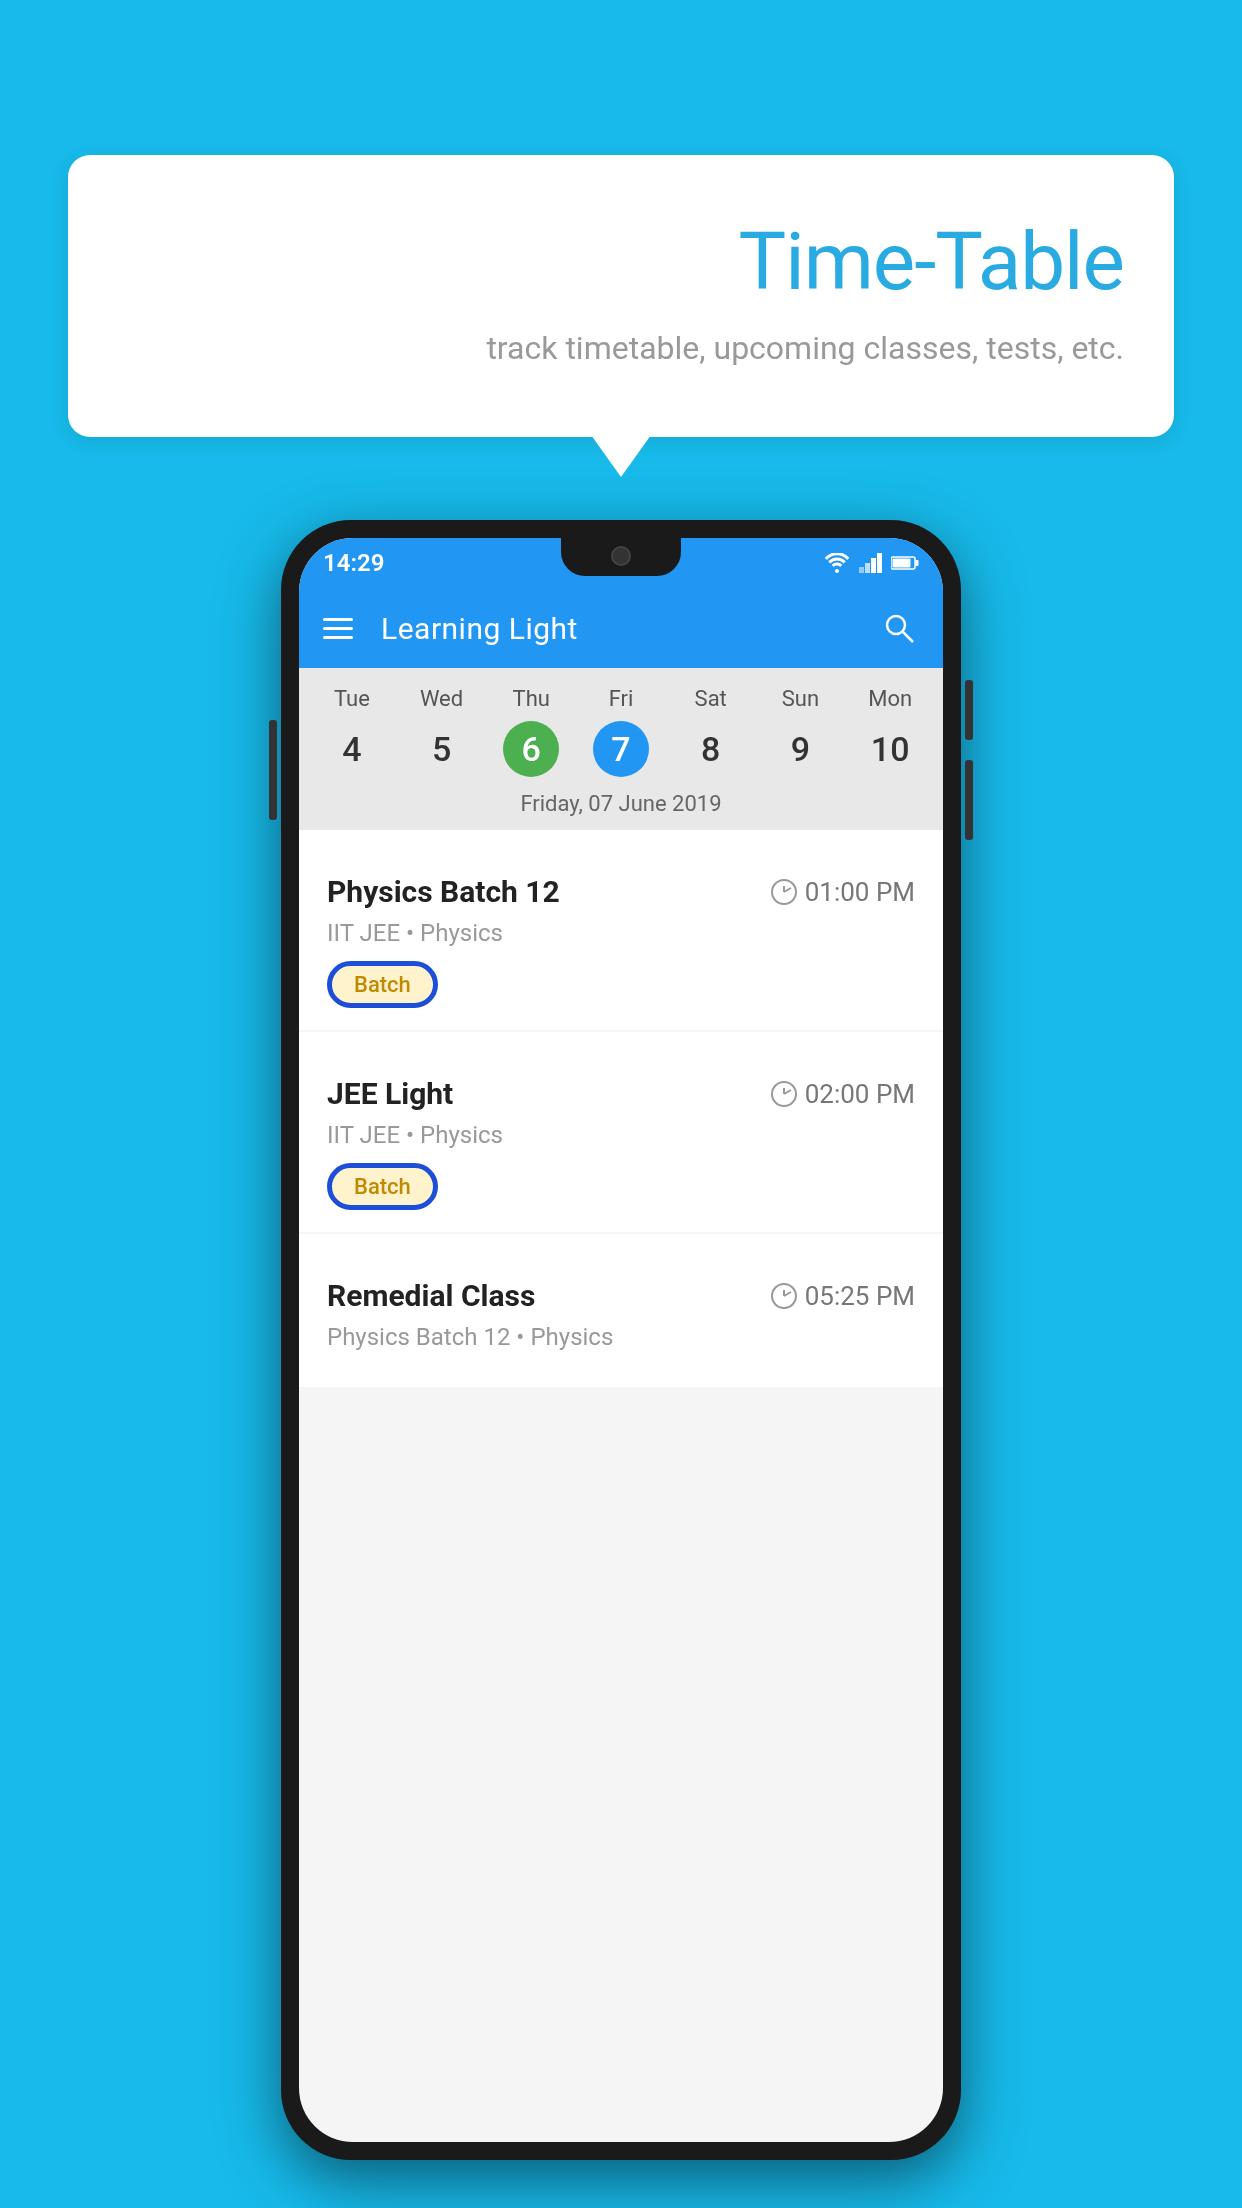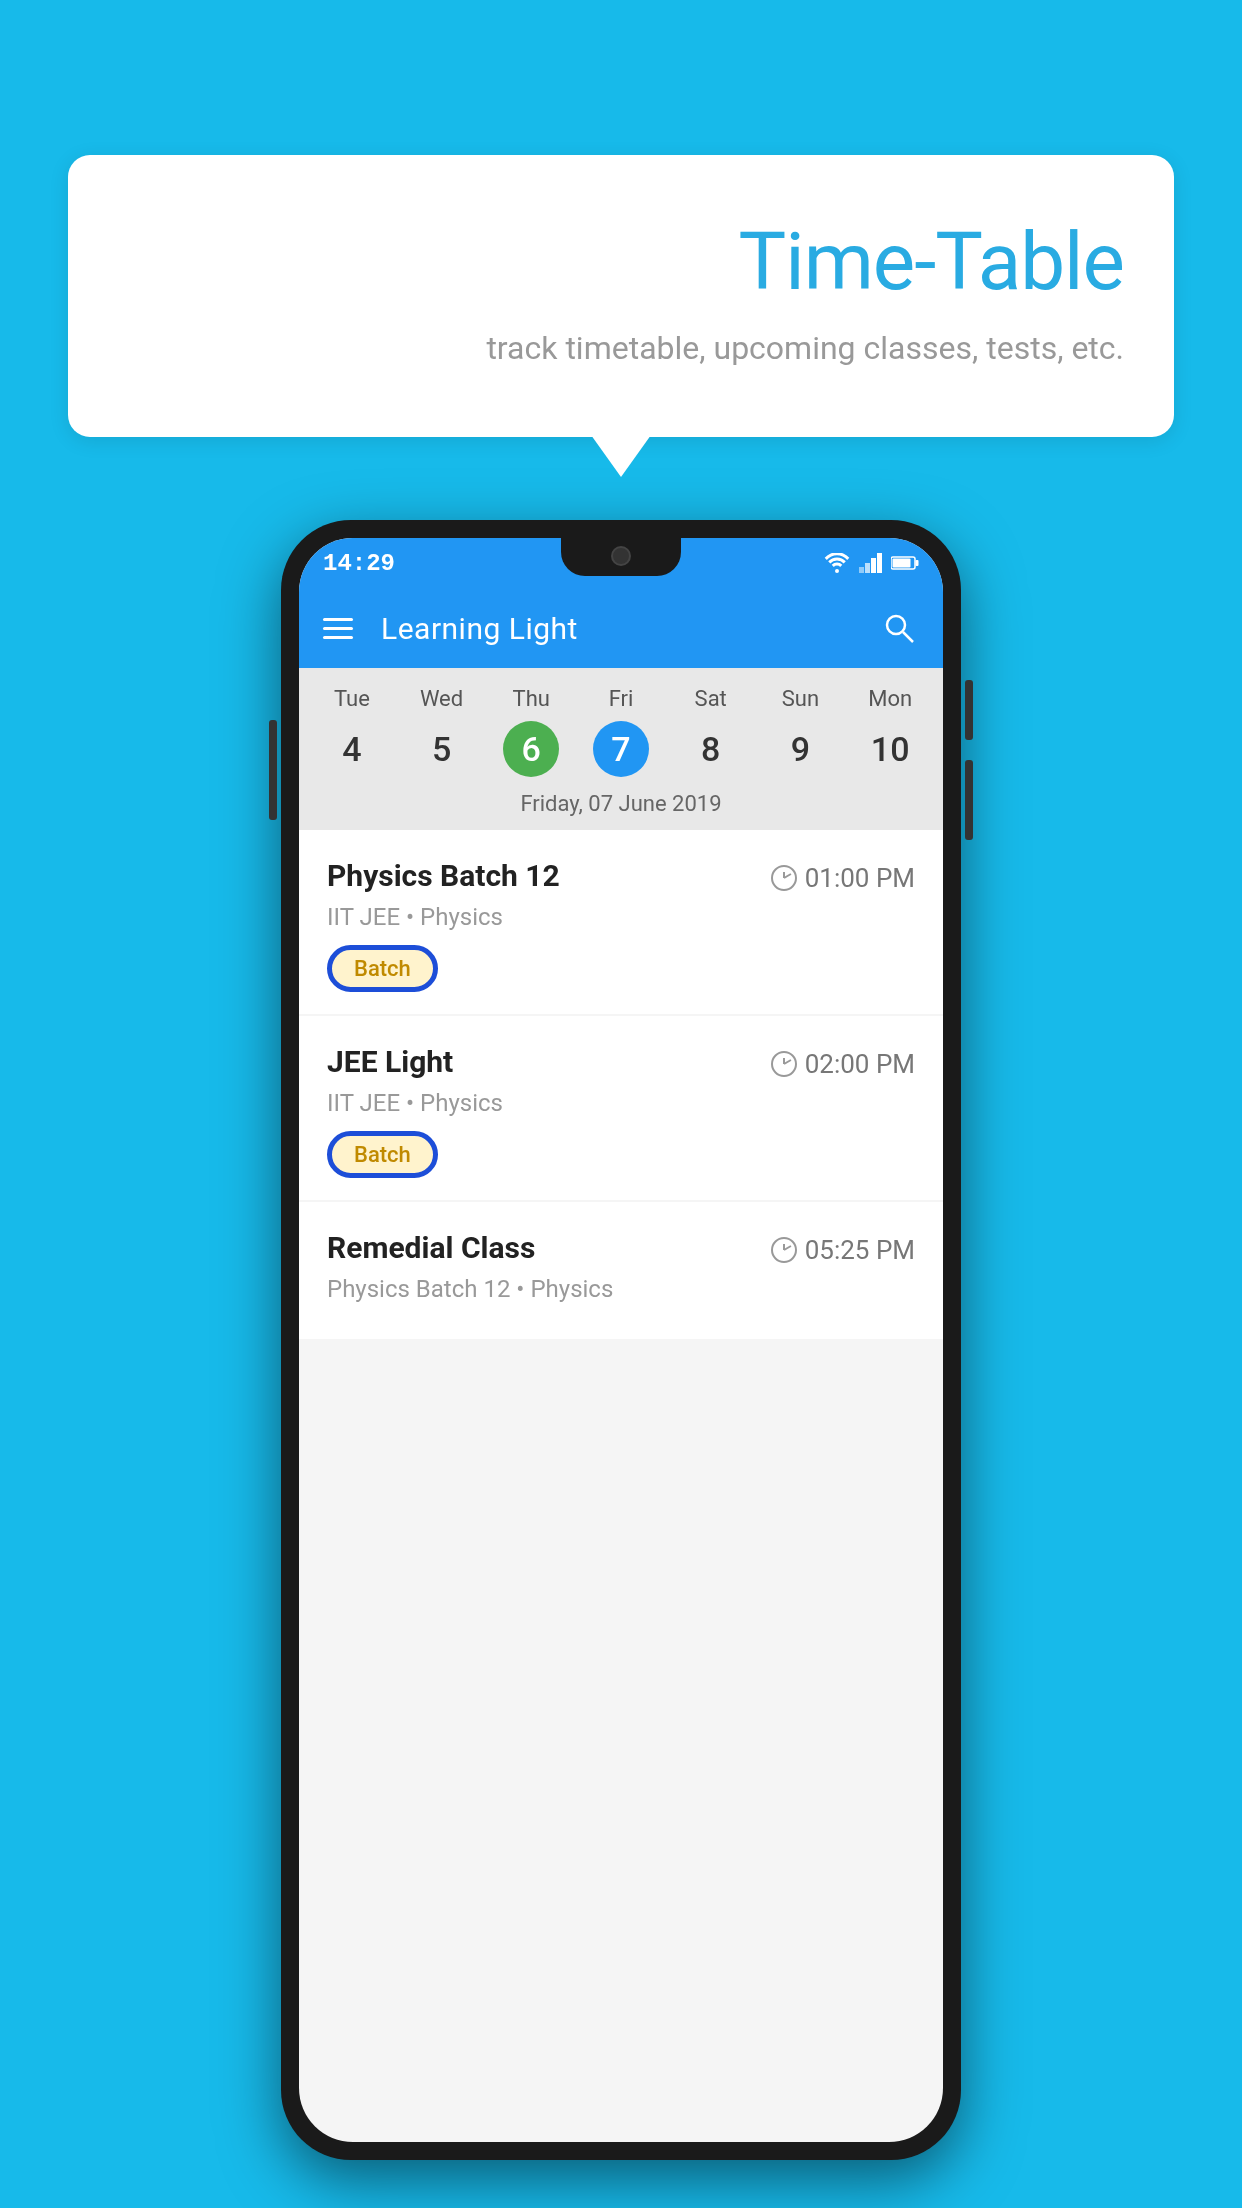--- a/index.html
+++ b/index.html
@@ -112,21 +112,20 @@
     .status-bar {
       background: #2196F3;
       height: 50px;
       display: flex;
       align-items: center;
       justify-content: space-between;
       padding: 0 24px;
       color: white;
       font-size: 22px;
       font-weight: 500;
-      font-family: Liberation Mono, monospace;
     }
 
     .status-bar-time {
       font-size: 24px;
       font-weight: 600;
     }
 
     .status-bar-icons {
       display: flex;
       align-items: center;
@@ -245,23 +244,24 @@
     }
 
     .schedule-item {
       background: white;
       margin-bottom: 2px;
       padding: 28px 28px 22px;
     }
 
     .schedule-item-header {
       display: flex;
-      align-items: flex-end;
+      align-items: center;
       justify-content: space-between;
       margin-bottom: 10px;
+      margin-top: 16px;
     }
 
     .schedule-item-title {
       font-size: 30px;
       font-weight: 700;
       color: #222;
     }
 
     .schedule-item-time {
       display: flex;

